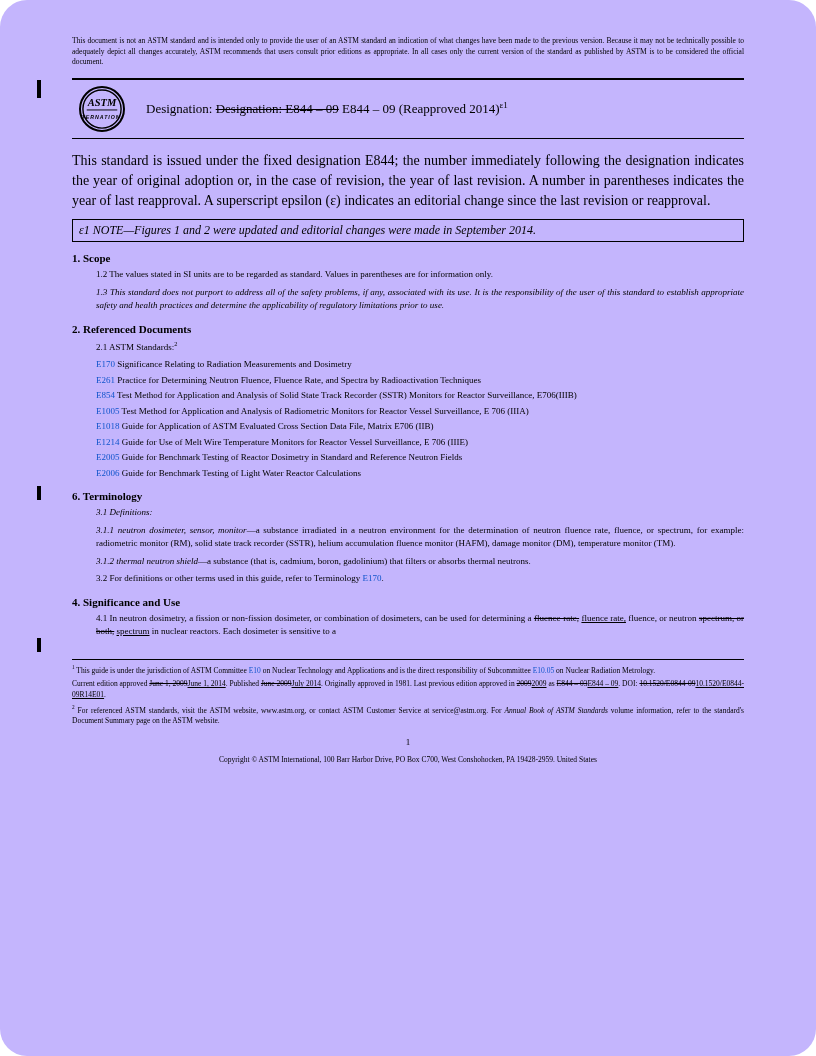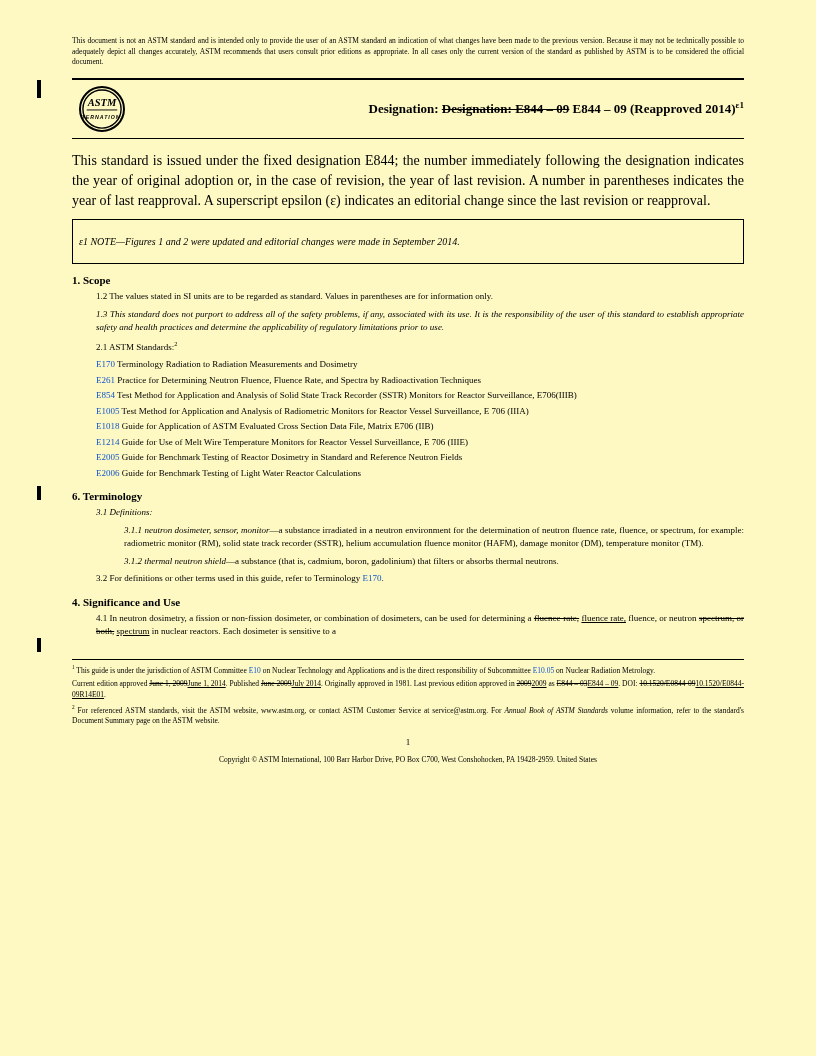--- a/index.html
+++ b/index.html
@@ -8,23 +8,24 @@
       font-size: 9.5px;
       color: #000;
       background: #fff;
       width: 816px;
       min-height: 1056px;
       padding: 0;
     }
     .page {
       width: 816px;
       min-height: 1056px;
-      background: #fef9c3;
+      background: #c4b5fd;
       padding: 36px 72px 60px 72px;
       position: relative;
+      border-radius: 27px;
     }
     .top-notice {
       font-size: 7.5px;
       line-height: 1.4;
       color: #000;
       margin-bottom: 10px;
       text-align: justify;
     }
     .header-bar {
       display: flex;
@@ -54,22 +55,21 @@
       font-weight: bold;
       font-style: italic;
       position: relative;
       overflow: hidden;
     }
     .designation-block {
       flex: 1;
     }
     .designation-line {
       font-size: 13px;
-      font-weight: bold;
-      text-align: right;
+      font-weight: normal;
     }
     .designation-line .strikethrough {
       text-decoration: line-through;
     }
     .left-bar {
       position: absolute;
       left: 36px;
       top: 0;
       bottom: 0;
       width: 6px;
@@ -90,42 +90,42 @@
       font-weight: bold;
       line-height: 1.35;
     }
     .standard-notice {
       font-size: 14px;
       line-height: 1.45;
       text-align: justify;
       margin: 8px 0;
     }
     .epsilon-note {
-      font-size: 10px;
+      font-size: 12px;
       border: 1px solid #000;
-      padding: 16px 6px;
+      padding: 3px 6px;
       margin: 6px 0 10px 0;
       font-style: italic;
     }
     .section-heading {
       font-size: 11px;
       font-weight: bold;
       margin: 10px 0 4px 0;
     }
     .para {
       font-size: 9px;
       line-height: 1.5;
       text-align: justify;
       margin-bottom: 4px;
     }
     .para-indent {
       margin-left: 24px;
     }
     .para-indent2 {
-      margin-left: 52px;
+      margin-left: 24px;
     }
     .italic-para {
       font-style: italic;
     }
     .link-text {
       color: #1155CC;
     }
     .ref-list {
       margin-left: 24px;
     }
@@ -205,29 +205,30 @@
 
   <div class="epsilon-note">ε1 NOTE—Figures 1 and 2 were updated and editorial changes were made in September 2014.</div>
 
   <div class="section-heading">1. Scope</div>
 
 
   <div class="para para-indent">1.2  The values stated in SI units are to be regarded as standard. Values in parentheses are for information only.</div>
 
   <div class="para para-indent italic-para">1.3  This standard does not purport to address all of the safety problems, if any, associated with its use. It is the responsibility of the user of this standard to establish appropriate safety and health practices and determine the applicability of regulatory limitations prior to use.</div>
 
+  <div class="section-heading">2. Referenced Documents</div>
 
   <div class="para para-indent">
     <span>2.1  ASTM Standards:</span><sup>2</sup>
   </div>
 
   <div class="ref-list">
     <div class="ref-item">
       <span class="code link-text">E170</span>
-      <span> Terminology Radiation to Radiation Measurements and Dosimetry</span>
+      <span> Significance Relating to Radiation Measurements and Dosimetry</span>
     </div>
     <div class="ref-item">
       <span class="code link-text">E261</span>
       <span> Practice for Determining Neutron Fluence, Fluence Rate, and Spectra by Radioactivation Techniques</span>
     </div>
     <div class="ref-item">
       <span class="code link-text">E854</span>
       <span> Test Method for Application and Analysis of Solid State Track Recorder (SSTR) Monitors for Reactor Surveillance, E706(IIIB)</span>
     </div>
     <div class="ref-item">

